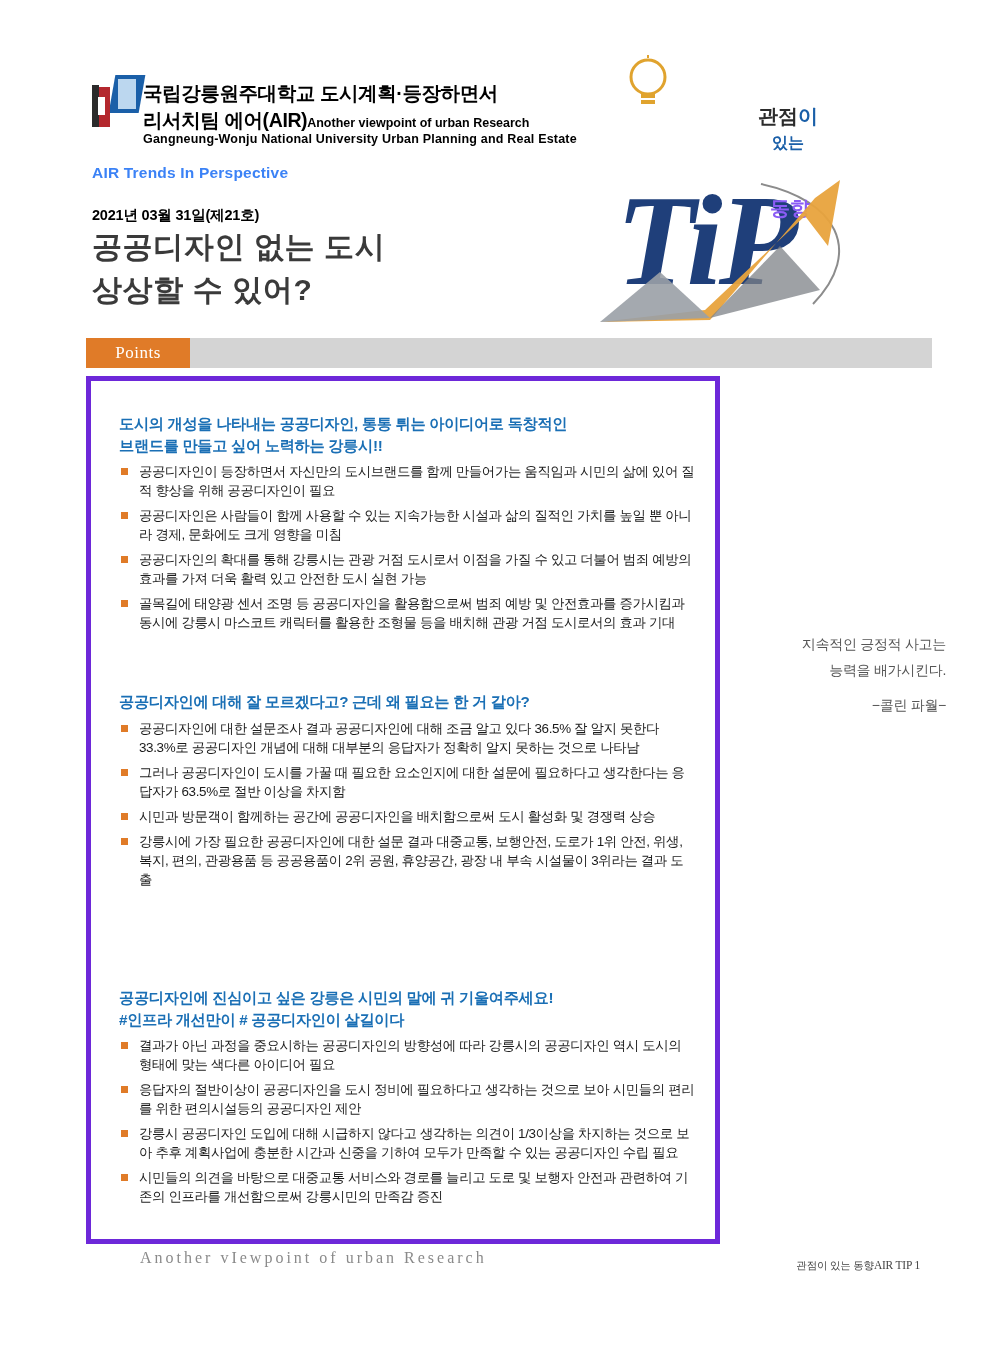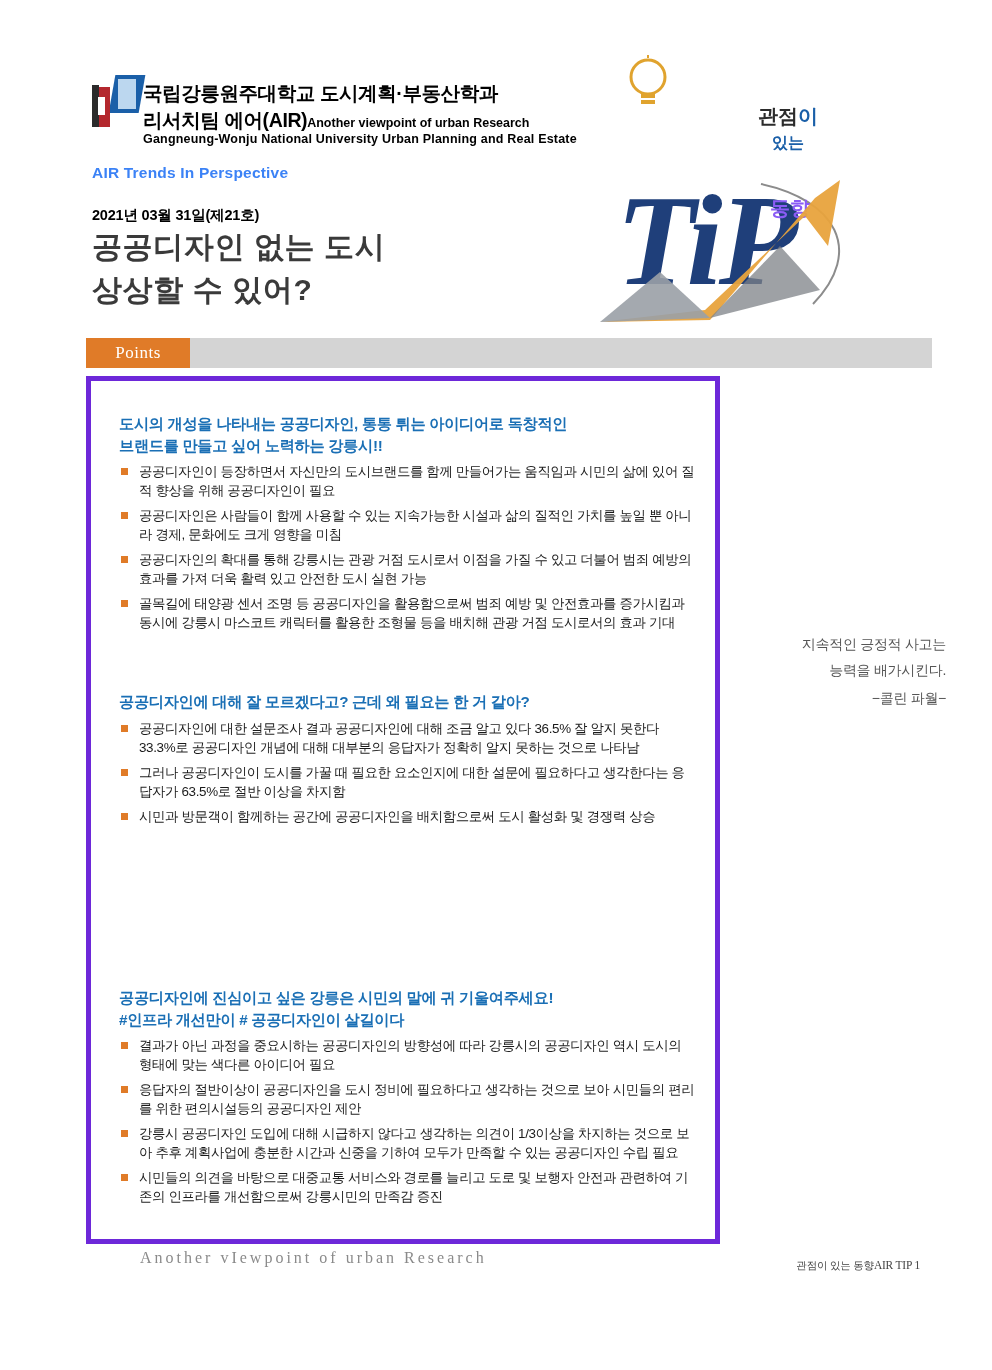--- a/index.html
+++ b/index.html
@@ -249,21 +249,21 @@
     left: 746px; top: 632px;
     width: 200px;
     text-align: right;
     color: #555555;
     font-size: 14px;
     line-height: 1.85;
     letter-spacing: -0.3px;
   }
   .quote .attrib {
     display: block;
-    margin-top: 2px;
+    margin-top: 9px;
   }
 
   
   .footer-tagline {
     position: absolute;
     left: 140px; top: 1249px;
     font-family: "Liberation Serif", serif;
     font-size: 16px;
     color: #8a8a8a;
     letter-spacing: 3px;
@@ -287,21 +287,21 @@
 <div class="header">
 
   <div class="univ-logo">
     <div class="bar-blue"></div>
     <div class="bar-light"></div>
     <div class="bar-red"></div>
     <div class="bar-dark"></div>
     <div class="bar-white"></div>
   </div>
 
-  <div class="univ-name-line1">국립강릉원주대학교  도시계획·부동산학과</div>
+  <div class="univ-name-line1">국립강릉원주대학교  도시계획·등장하면서</div>
   <div class="univ-name-line2">
     <span>리서치팀 에어(AIR)</span><span class="small-en">Another viewpoint of urban Research</span>
   </div>
   <div class="univ-en">Gangneung-Wonju  National University  Urban Planning  and  Real Estate</div>
 
   <div class="air-trends">AIR Trends In Perspective</div>
   <div class="issue-date">2021년 03월 31일(제21호)</div>
   <div class="main-title">공공디자인 없는 도시
 상상할 수 있어?</div>
 
@@ -344,20 +344,21 @@
       <li>골목길에 태양광 센서 조명 등 공공디자인을 활용함으로써 범죄 예방 및 안전효과를 증가시킴과 동시에 강릉시 마스코트 캐릭터를 활용한 조형물 등을 배치해 관광 거점 도시로서의 효과 기대</li>
     </ul>
   </div>
 
   <div class="section" style="top:310px;">
     <div class="section-heading">공공디자인에 대해 잘 모르겠다고? 근데 왜 필요는 한 거 같아?</div>
     <ul class="bullets">
       <li>공공디자인에 대한 설문조사 결과 공공디자인에 대해 조금 알고 있다 36.5% 잘 알지 못한다 33.3%로 공공디자인 개념에 대해 대부분의 응답자가 정확히 알지 못하는 것으로 나타남</li>
       <li>그러나 공공디자인이 도시를 가꿀 때 필요한 요소인지에 대한 설문에 필요하다고 생각한다는 응답자가 63.5%로 절반 이상을 차지함</li>
       <li>시민과 방문객이 함께하는 공간에 공공디자인을 배치함으로써 도시 활성화 및 경쟁력 상승</li>
+      <li>강릉시에 가장 필요한 공공디자인에 대한 설문 결과 대중교통, 보행안전, 도로가 1위 안전, 위생, 복지, 편의, 관광용품 등 공공용품이 2위 공원, 휴양공간, 광장 내 부속 시설물이 3위라는 결과 도출</li>
     </ul>
   </div>
 
   <div class="section" style="top:606px;">
     <div class="section-heading">공공디자인에 진심이고 싶은 강릉은 시민의 말에 귀 기울여주세요!
 #인프라 개선만이 # 공공디자인이 살길이다</div>
     <ul class="bullets">
       <li>결과가 아닌 과정을 중요시하는 공공디자인의 방향성에 따라 강릉시의 공공디자인 역시 도시의 형태에 맞는 색다른 아이디어 필요</li>
       <li>응답자의 절반이상이 공공디자인을 도시 정비에 필요하다고 생각하는 것으로 보아 시민들의 편리를 위한 편의시설등의 공공디자인 제안</li>
       <li>강릉시 공공디자인 도입에 대해 시급하지 않다고 생각하는 의견이 1/3이상을 차지하는 것으로 보아 추후 계획사업에 충분한 시간과 신중을 기하여 모두가 만족할 수 있는 공공디자인 수립 필요</li>

